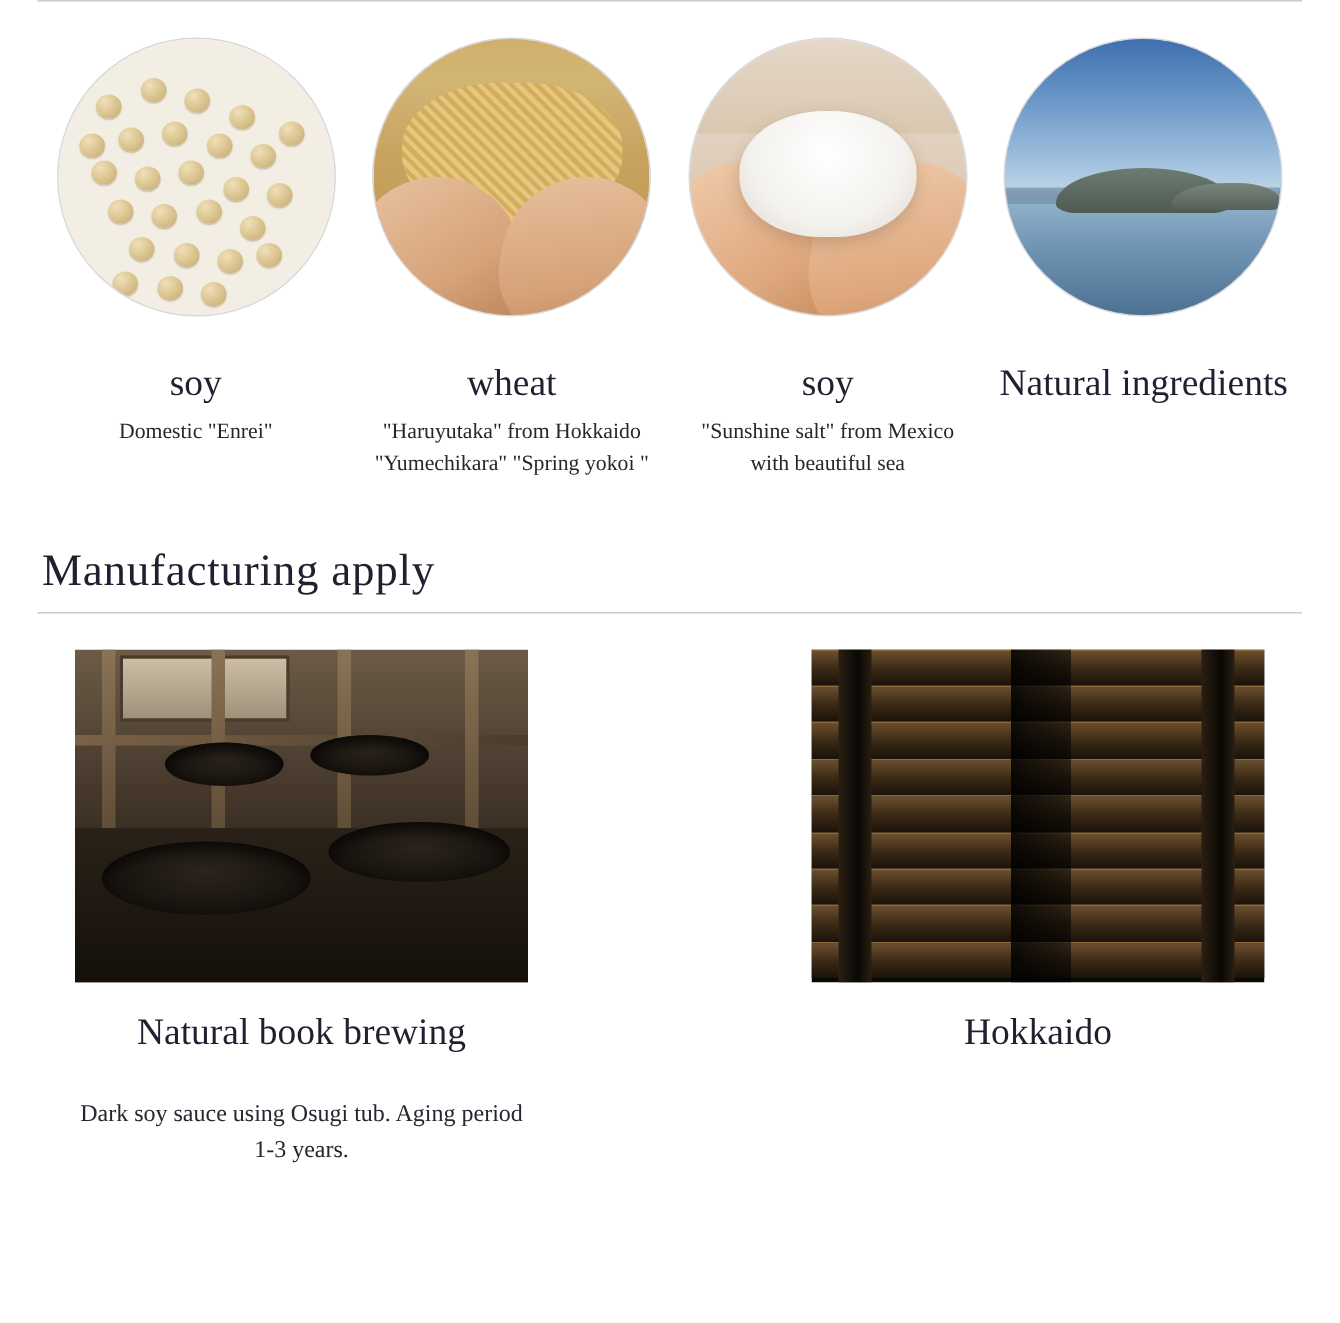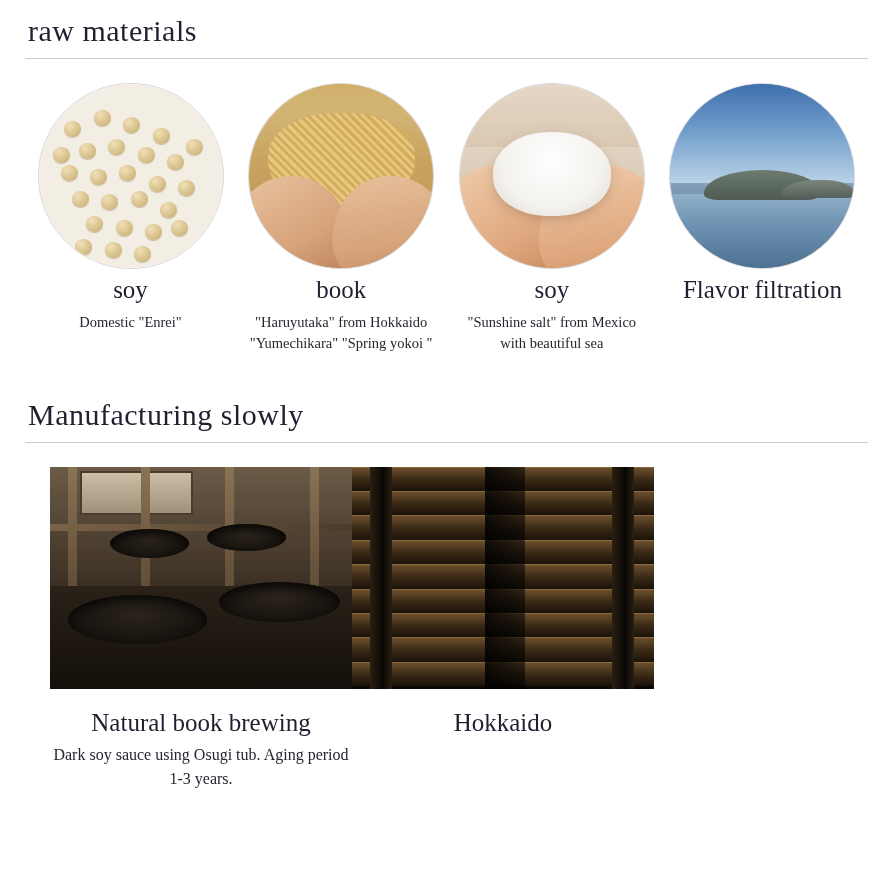--- a/index.html
+++ b/index.html
@@ -55,21 +55,21 @@
     border-radius: 50%;
     margin: 0 auto;
     overflow: hidden;
     position: relative;
     border: 1px solid #d7d7dc;
     box-sizing: border-box;
   }
   .material-name {
     font-size: 25px;
     line-height: 1.22;
-    margin-top: 6px;
+    margin-top: 30px;
     color: #1f2030;
     font-weight: 400;
   }
   .material-desc {
     font-size: 14.5px;
     line-height: 1.45;
     margin-top: 6px;
     color: #262630;
   }
 
@@ -147,41 +147,42 @@
     border-radius: 50% 40% 10% 10% / 80% 70% 20% 20%;
   }
   .ph-sea .sea {
     position: absolute; left: 0; right: 0; bottom: 0; height: 40%;
     background: linear-gradient(180deg, #8fb0c9 0%, #6f93b2 40%, #4d7192 100%);
   }
 
   
   .manufacturing {
     display: flex;
+    justify-content: space-between;
     padding: 24px 25px 0 25px;
   }
   .method {
     width: 302px;
     text-align: center;
   }
   .method-photo {
     width: 302px;
     height: 222px;
     position: relative;
     overflow: hidden;
   }
   .method-name {
     font-size: 25px;
     margin-top: 20px;
     color: #1f2030;
   }
   .method-desc {
     font-size: 16px;
     line-height: 1.5;
-    margin-top: 6px;
+    margin-top: 28px;
     color: #262630;
   }
 
   
   .ph-brew { background: linear-gradient(180deg, #6b5b47 0%, #3a2e23 55%, #1d1711 100%); }
   .ph-brew .window {
     position: absolute; top: 2%; left: 10%; width: 36%; height: 18%;
     background: linear-gradient(180deg, #cdbfa6 0%, #9f907a 100%);
     border: 2px solid #4a3b2c;
   }
@@ -218,21 +219,20 @@
   .ph-sq .gap {
     position: absolute; top: 0; bottom: 0; width: 40px;
     background: linear-gradient(90deg, rgba(0,0,0,0.85), rgba(0,0,0,0.55));
   }
 </style>
 </head>
 <body>
 
 <div class="page">
 
-  <h2 class="section-title">raw materials</h2>
   <div class="rule"></div>
 
   <div class="materials">
 
     <div class="material">
       <div class="circle">
         <div class="ph ph-soy">
           <div class="bean" style="left:14%;top:20%"></div>
           <div class="bean" style="left:30%;top:14%"></div>
           <div class="bean" style="left:46%;top:18%"></div>
@@ -267,21 +267,21 @@
 
     <div class="material">
       <div class="circle">
         <div class="ph ph-wheat">
           <div class="top-band"></div>
           <div class="grain-pile"></div>
           <div class="hand-l"></div>
           <div class="hand-r"></div>
         </div>
       </div>
-      <div class="material-name">book</div>
+      <div class="material-name">wheat</div>
       <div class="material-desc">"Haruyutaka" from Hokkaido "Yumechikara" "Spring yokoi "</div>
     </div>
 
     <div class="material">
       <div class="circle">
         <div class="ph ph-salt">
           <div class="wall"></div>
           <div class="hand-l"></div>
           <div class="hand-r"></div>
           <div class="salt-pile"></div>
@@ -293,26 +293,26 @@
 
     <div class="material">
       <div class="circle">
         <div class="ph ph-sea">
           <div class="sky"></div>
           <div class="sea"></div>
           <div class="island"></div>
           <div class="island2"></div>
         </div>
       </div>
-      <div class="material-name">Flavor filtration</div>
+      <div class="material-name">Natural ingredients</div>
     </div>
 
   </div>
 
-  <h2 class="section-title" style="margin-top:30px;">Manufacturing slowly</h2>
+  <h2 class="section-title" style="margin-top:30px;">Manufacturing apply</h2>
   <div class="rule"></div>
 
   <div class="manufacturing">
 
     <div class="method">
       <div class="method-photo">
         <div class="ph ph-brew">
           <div class="window"></div>
           <div class="beam-h" style="top:26%"></div>
           <div class="beam-v" style="left:6%"></div>

